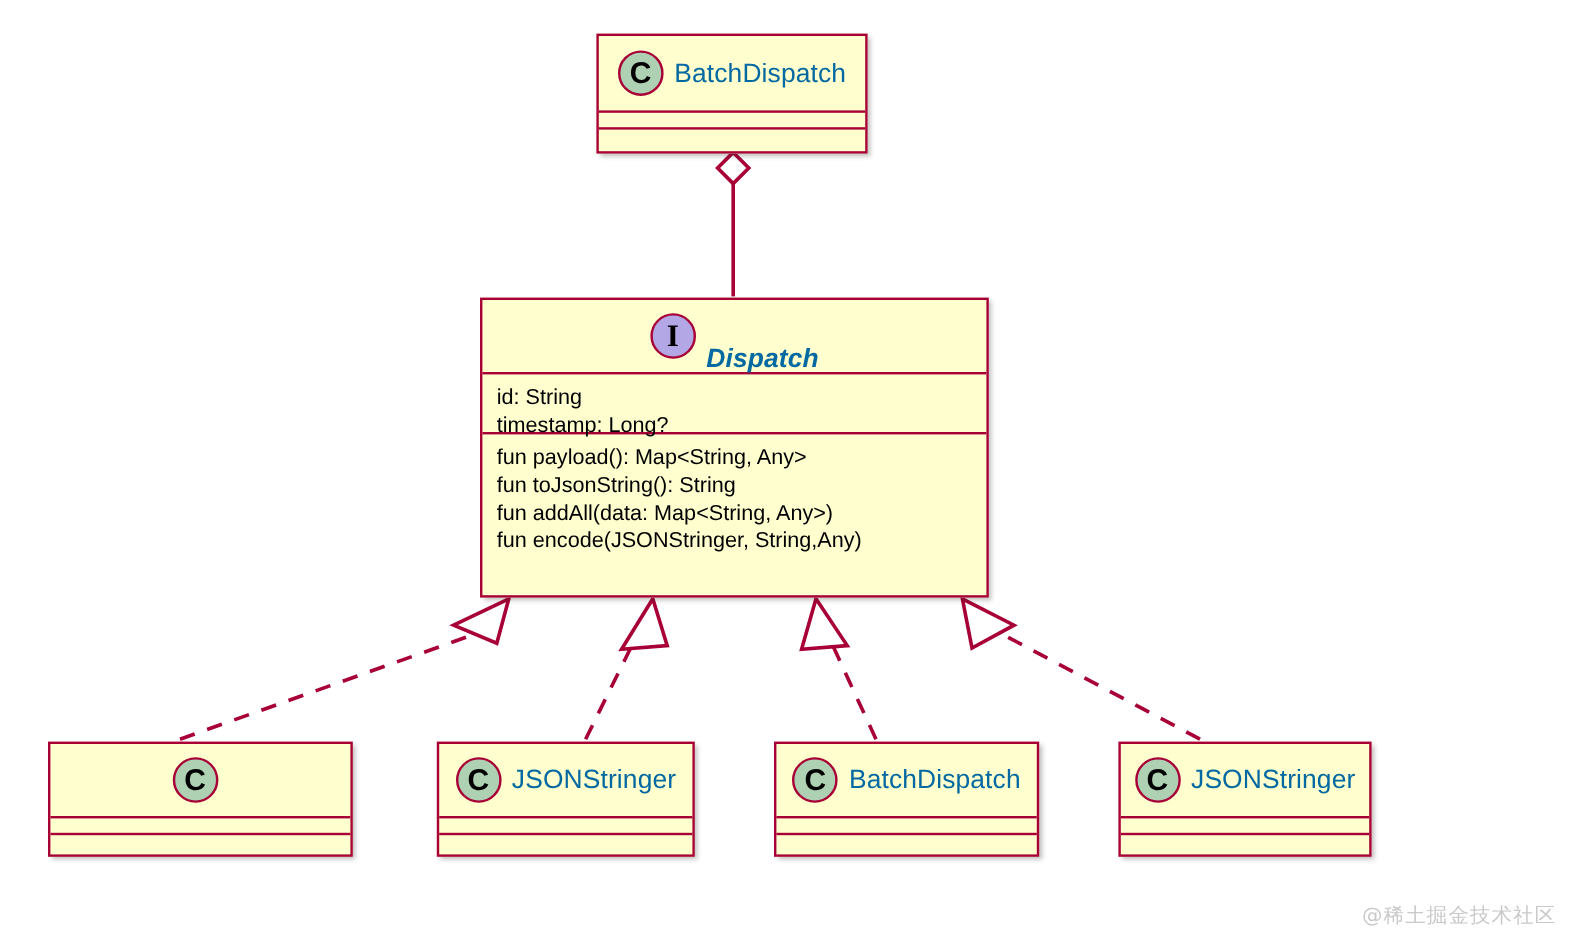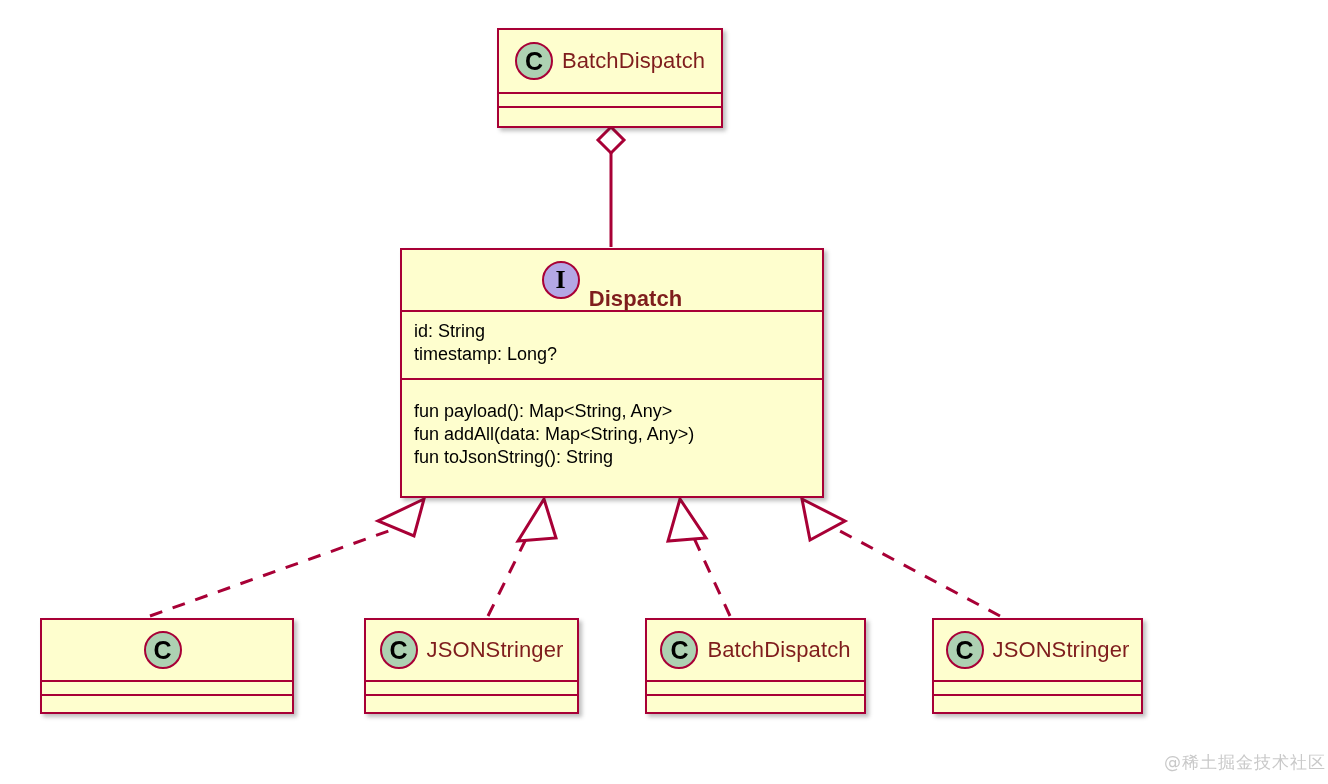--- a/index.html
+++ b/index.html
@@ -33,25 +33,26 @@
   }
   .node-header {
     display: flex;
     align-items: center;
     justify-content: center;
     box-sizing: border-box;
     width: 100%;
   }
   .node-title {
     font-size: 22px;
-    color: #7f1d1d;
+    color: #0369a1;
     white-space: nowrap;
     letter-spacing: 0.1px;
   }
   .node-title.italic {
+    font-style: italic;
     font-weight: bold;
     margin-top: 37px;
   }
 
   
   .stereo-icon {
     width: 38px;
     height: 38px;
     border-radius: 50%;
     border: 2px solid #A80036;
@@ -100,21 +101,21 @@
     color: #000000;
     white-space: nowrap;
   }
   .compartment.empty {
     height: 12px;
   }
 
   
   .watermark {
     position: absolute;
-    right: 2px;
+    right: 31px;
     bottom: 10px;
     font-size: 17px;
     color: #c9c9c9;
     letter-spacing: 1px;
     white-space: nowrap;
     z-index: 9;
     font-family: "DejaVu Sans", sans-serif;
   }
 
   svg.edges {
@@ -174,29 +175,30 @@
   </div>
 
   <div class="uml-node" style="left:400px; top:248px; width:424px; height:250px;">
     <div class="node-header" style="height:60px;">
       <span class="stereo-icon interface-icon">
         <span class="glyph">I</span>
       </span>
       <span class="node-title italic">Dispatch</span>
     </div>
     <div class="sep"></div>
-    <div class="compartment" style="height:66px; padding-top:8px;">
+    <div class="compartment" style="height:48px; padding-top:8px;">
       <div class="row">id: String</div>
       <div class="row">timestamp: Long?</div>
     </div>
     <div class="sep"></div>
-    <div class="compartment" style="padding-top:20px;">
+    <div class="compartment" style="padding-top:8px;">
       <div class="row">fun payload(): Map&lt;String, Any&gt;</div>
+      <div class="row">fun toJsonString(): String</div>
       <div class="row">fun addAll(data: Map&lt;String, Any&gt;)</div>
-      <div class="row">fun toJsonString(): String</div>
+      <div class="row">fun encode(JSONStringer, String,Any)</div>
     </div>
   </div>
 
   <div class="uml-node" style="left:40px; top:618px; width:254px; height:96px;">
     <div class="node-header" style="height:60px;">
       <span class="stereo-icon class-icon">
         <span class="glyph">C</span>
       </span>
     </div>
     <div class="sep"></div>

